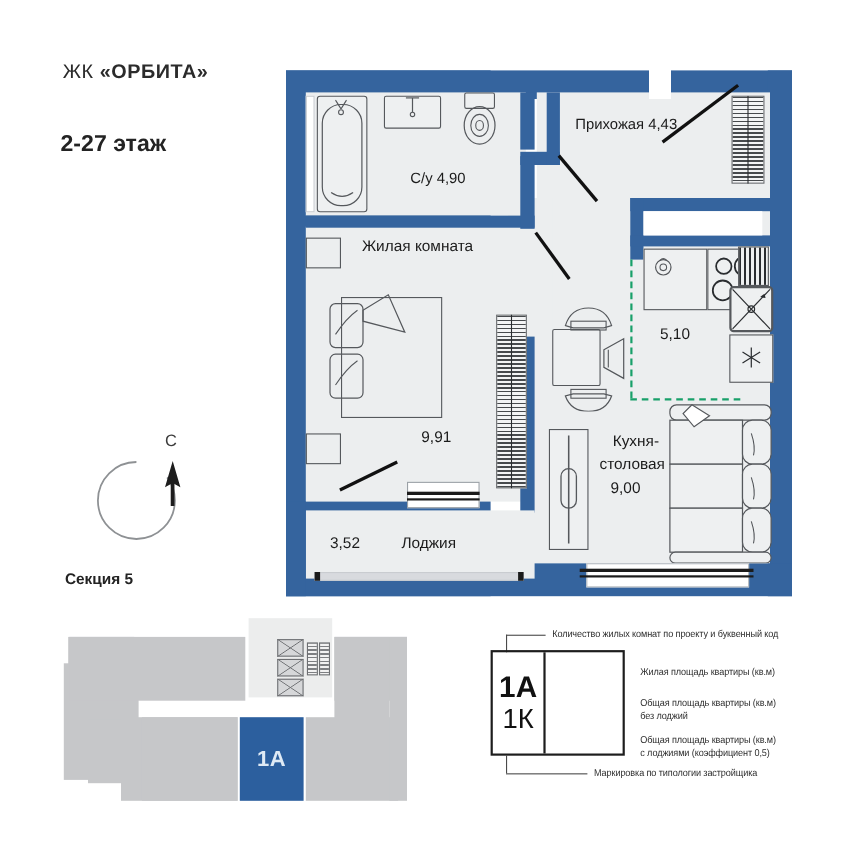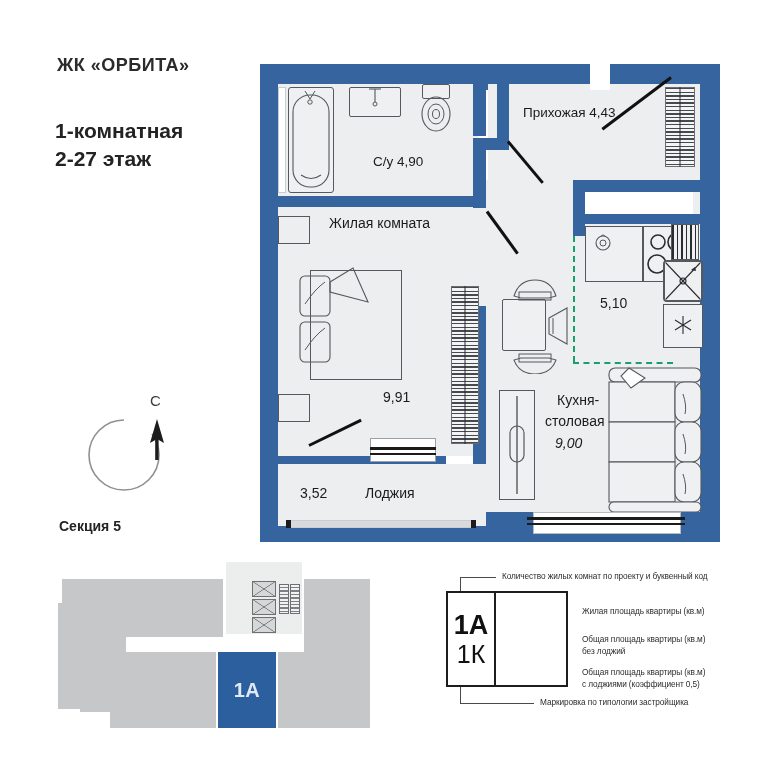--- a/index.html
+++ b/index.html
@@ -15,21 +15,21 @@
     background: #ffffff;
     overflow: hidden;
   }
 
   
   #brand {
     position: absolute; left: 57px; top: 55px;
     font-size: 18px; letter-spacing: .5px;
     color: #2b2b2b; white-space: nowrap;
   }
-  #brand .jk { font-weight: 700; }
+  #brand .jk { font-weight: 400; }
   #brand .name { font-weight: 700; }
 
   #plan-title {
     position: absolute; left: 55px; top: 117px;
     width: 200px;
     font-size: 21px; font-weight: 700; line-height: 1.33;
     color: #232323;
   }
 
   
@@ -133,21 +133,20 @@
 <body>
 
 <div id="page">
 
   <div id="brand">
     <span class="jk">ЖК</span>
     <span class="name">«ОРБИТА»</span>
   </div>
 
   <div id="plan-title">
-    <div>1-комнатная</div>
     <div>2-27 этаж</div>
   </div>
 
   <div id="compass">
     <span class="north-letter">С</span>
     <svg width="130" height="110" viewBox="0 0 130 110">
       <path d="M 62 28 A 35 35 0 1 0 97 63 A 35 35 0 0 0 90 42" fill="none" stroke="#8e9194" stroke-width="1.6"></path>
       <line x1="95" y1="63" x2="95" y2="63" stroke="#8e9194" stroke-width="1.6"></line>
       <path d="M 95 27 L 88 51 L 95 47 L 102 51 Z" fill="#1d1d1d"></path>
       <rect x="93.2" y="45" width="3.4" height="23" fill="#1d1d1d"></rect>
@@ -366,20 +365,20 @@
     </svg>
 
     <div class="furn" style="left:244px;top:370px;width:36px;height:110px;"></div>
     <svg style="position:absolute;left:244px;top:370px;" width="36" height="110">
       <line x1="18" y1="6" x2="18" y2="104" stroke="#55585c" stroke-width="1.4"></line>
       <rect x="11" y="36" width="14" height="36" rx="7" fill="none" stroke="#55585c" stroke-width="1.2"></rect>
     </svg>
 
     <div class="lbl big" style="left:290px; top:372px;margin-left:12px;">Кухня-</div>
     <div class="lbl big" style="left:290px; top:393px;text-align:right;">столовая</div>
-    <div class="lbl big" style="left:300px; top:415px;font-style:italic;">9,00</div>
+    <div class="lbl big" style="left:300px; top:415px;">9,00</div>
 
     <div class="white" style="left:278px;top:492px;width:148px;height:22px;border:1px solid #b7bcc1;"></div>
     <div style="position:absolute;left:272px;top:497px;width:158px;height:3px;background:#1b1b1b;"></div>
     <div style="position:absolute;left:272px;top:503px;width:158px;height:2px;background:#1b1b1b;"></div>
   </div>
 
 </div>
 
 </body></html>

